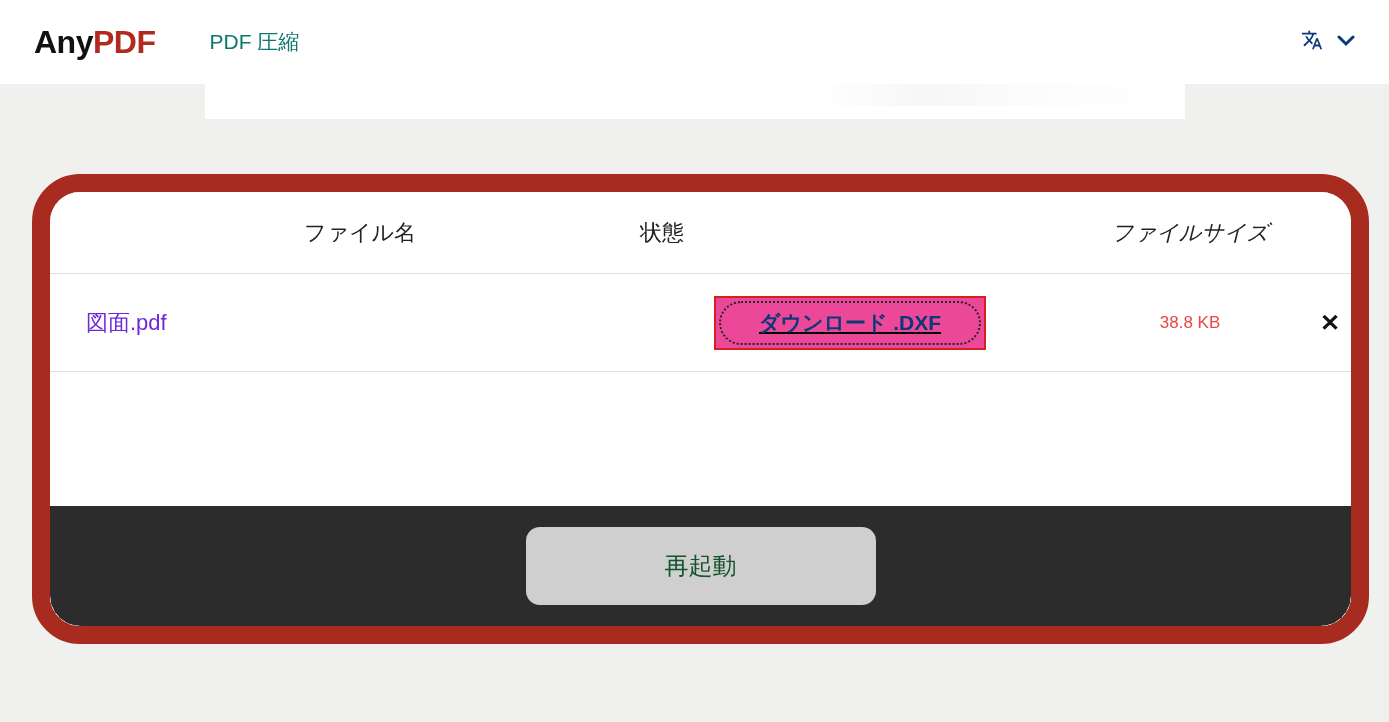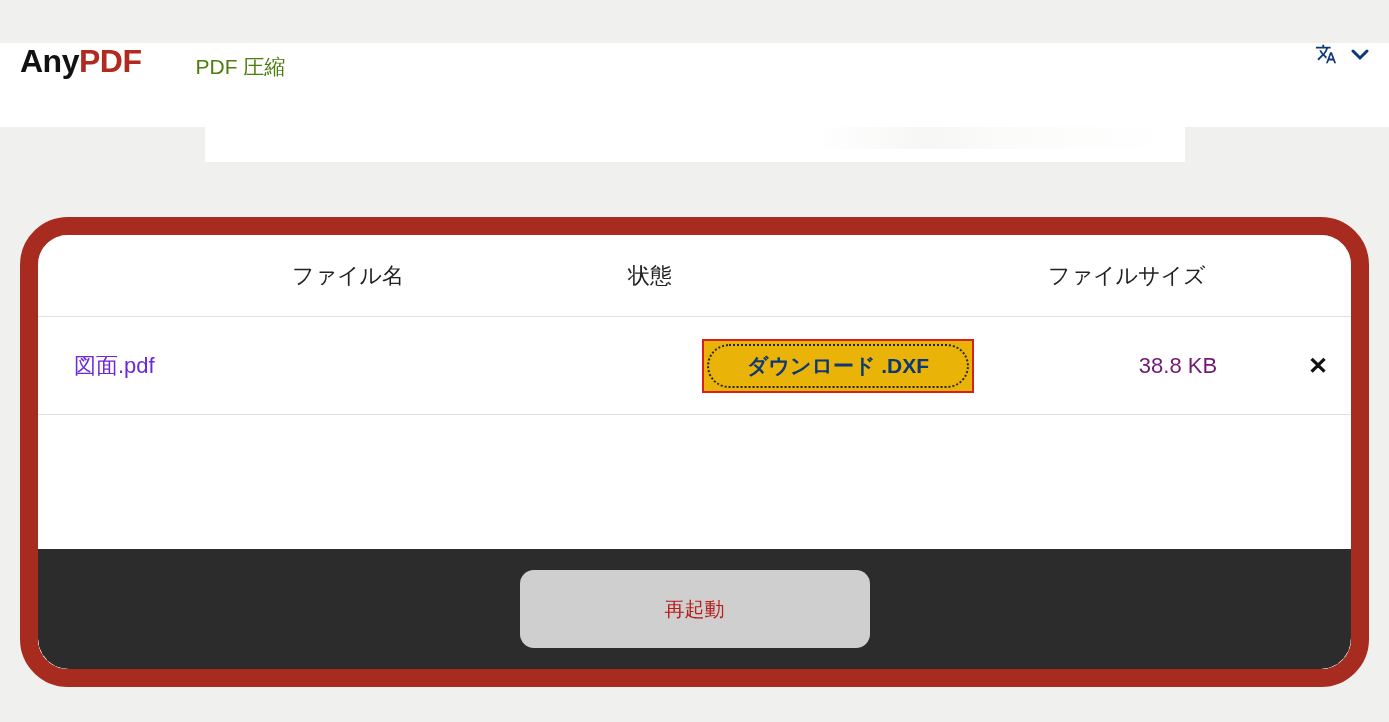--- a/index.html
+++ b/index.html
@@ -9,41 +9,40 @@
       width: 1389px;
       height: 722px;
       overflow: hidden;
     }
 
     
     .header {
       background: #fff;
       height: 84px;
       display: flex;
-      align-items: flex-start;
-      padding: 0 20px;
-      position: relative;
-      margin-top: 43px;
+      align-items: center;
+      padding: 0 34px;
+      position: relative;
     }
     .logo {
       font-size: 32px;
       font-weight: 700;
       letter-spacing: -0.5px;
       margin-right: 40px;
     }
     .logo .black { color: #111; }
     .logo .red { color: #b12a1f; }
 
     .nav {
       display: flex;
       align-items: center;
       gap: 10px;
     }
     .nav-item {
-      color: #4d7c0f;
+      color: #0f766e;
       font-size: 21px;
       padding: 10px 14px;
       cursor: pointer;
       display: flex;
       align-items: center;
       gap: 12px;
     }
     .nav-item:nth-child(3) { margin-left: 30px; }
     .chevron-down {
       color: #0b3877;
@@ -78,21 +77,21 @@
       position: absolute;
       right: 0;
       top: 0;
       width: 370px;
       height: 22px;
       background: linear-gradient(90deg, rgba(255,255,255,0.0), rgba(238,238,236,0.5) 30%, rgba(248,248,246,0.4) 60%, rgba(255,255,255,0) );
     }
 
     
     .red-box {
-      margin: 0 20px 10px 20px;
+      margin: 0 20px 10px 32px;
       border: 18px solid #a82b1f;
       border-radius: 48px;
       position: relative;
       overflow: hidden;
       height: 470px;
     }
     .dashed-overlay {
       position: absolute;
       inset: -3px;
       border: 3px dashed #fff;
@@ -115,21 +114,21 @@
       display: flex;
       align-items: center;
       height: 82px;
       border-bottom: 1px solid #e0e0e0;
       font-size: 22px;
       color: #222;
       padding: 0 30px;
     }
     .col-filename { flex: 0 0 560px; text-align: center; }
     .col-status   { flex: 0 0 420px; }
-    .col-size     { flex: 0 0 260px; text-align: left; }
+    .col-size     { flex: 0 0 260px; text-align: center; font-style: italic; }
     .col-action   { flex: 1; }
 
     .table-row {
       display: flex;
       align-items: center;
       height: 98px;
       border-bottom: 1px solid #e0e0e0;
       padding: 0 30px;
     }
     .filename {
@@ -138,39 +137,40 @@
       color: #6d28d9;
       padding-left: 6px;
     }
     .status-cell {
       flex: 0 0 420px;
       display: flex;
       justify-content: center;
     }
     .download-btn {
       border: 2px solid #d62020;
-      background: #eab308;
+      background: #ec4899;
       padding: 3px;
       display: inline-block;
       cursor: pointer;
+      text-decoration: underline;
     }
     .download-btn-inner {
       border: 2px dotted #222;
       border-radius: 26px;
       padding: 6px 38px;
       color: #0b3877;
       font-size: 21px;
       font-weight: 700;
       white-space: nowrap;
     }
     .size-cell {
       flex: 0 0 260px;
       text-align: center;
-      font-size: 22px;
-      color: #701a75;
+      font-size: 17px;
+      color: #ef4444;
     }
     .close-cell {
       flex: 1;
       display: flex;
       justify-content: flex-end;
       padding-right: 20px;
     }
     .close-x {
       font-size: 24px;
       font-weight: 900;
@@ -187,22 +187,22 @@
       display: flex;
       align-items: center;
       justify-content: center;
     }
     .restart-btn {
       background: #cfcfcf;
       border: none;
       border-radius: 14px;
       width: 350px;
       height: 78px;
-      font-size: 20px;
-      color: #b91c1c;
+      font-size: 24px;
+      color: #14532d;
       cursor: pointer;
       font-family: inherit;
     }
   </style>
 </head>
 <body>
 
 <div class="header">
   <div class="logo">
     <span class="black">Any</span><span class="red">PDF</span>

